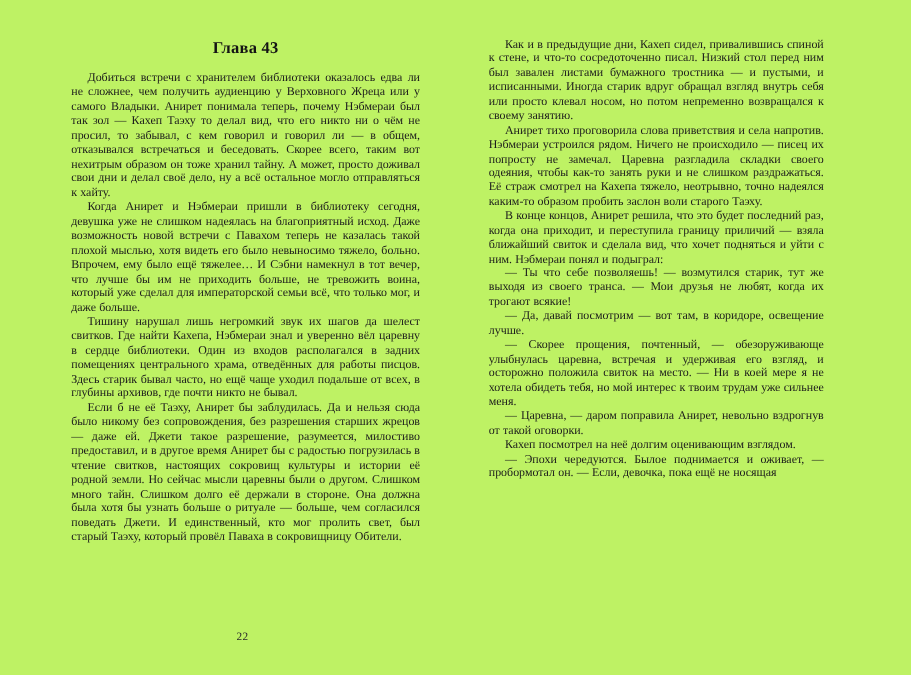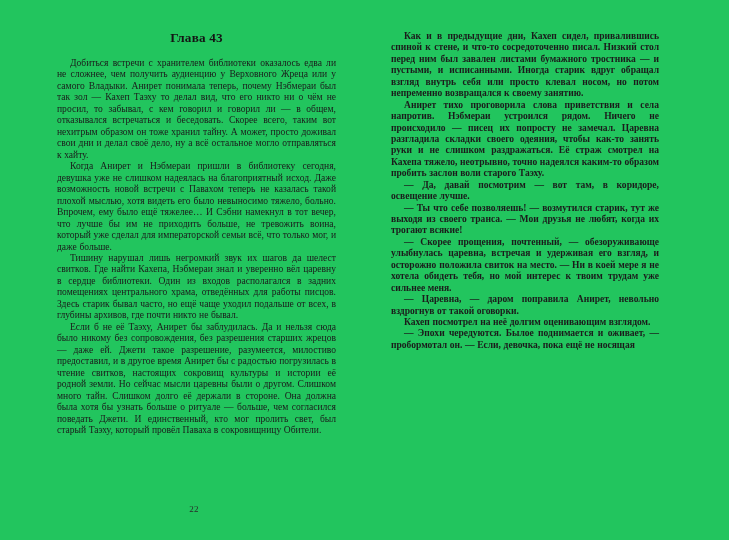--- a/index.html
+++ b/index.html
@@ -19,30 +19,29 @@
     width: 729px;
     height: 540px;
     background: #fdfdfd;
     display: flex;
     box-sizing: border-box;
   }
   .page {
     position: relative;
     box-sizing: border-box;
     height: 540px;
-    background: #22c55e;
+    background: #bef264;
   }
   .page-left {
     width: 364px;
     padding: 30px 28px 0 57px;
   }
   .page-right {
     width: 365px;
     padding: 30px 70px 0 27px;
-    font-weight: bold;
   }
   .chapter-title {
     font-size: 13.2px;
     font-weight: bold;
     text-align: center;
     margin: 0 0 11px 0;
     letter-spacing: 0.2px;
     color: #141414;
     font-family: "Liberation Serif", "DejaVu Serif", serif;
   }
@@ -104,22 +103,23 @@
 
     <div class="folio folio-left">22</div>
   </div>
 
   <div class="gutter"></div>
 
   <div class="page page-right">
     <div class="body-text">
       <p>Как и в предыдущие дни, Кахеп сидел, привалившись спиной к стене, и что-то сосредоточенно писал. Низкий стол перед ним был завален листами бумажного тростника — и пустыми, и исписанными. Иногда старик вдруг обращал взгляд внутрь себя или просто клевал носом, но потом непременно возвращался к своему занятию.</p>
       <p>Анирет тихо проговорила слова приветствия и села напротив. Нэбмераи устроился рядом. Ничего не происходило — писец их попросту не замечал. Царевна разгладила складки своего одеяния, чтобы как-то занять руки и не слишком раздражаться. Её страж смотрел на Кахепа тяжело, неотрывно, точно надеялся каким-то образом пробить заслон воли старого Таэху.</p>
+      <p>В конце концов, Анирет решила, что это будет последний раз, когда она приходит, и переступила границу приличий — взяла ближайший свиток и сделала вид, что хочет подняться и уйти с ним. Нэбмераи понял и подыграл:</p>
+      <p>— Ты что себе позволяешь! — возмутился старик, тут же выходя из своего транса. — Мои друзья не любят, когда их трогают всякие!</p>
       <p>— Да, давай посмотрим — вот там, в коридоре, освещение лучше.</p>
-      <p>— Ты что себе позволяешь! — возмутился старик, тут же выходя из своего транса. — Мои друзья не любят, когда их трогают всякие!</p>
       <p>— Скорее прощения, почтенный, — обезоруживающе улыбнулась царевна, встречая и удерживая его взгляд, и осторожно положила свиток на место. — Ни в коей мере я не хотела обидеть тебя, но мой интерес к твоим трудам уже сильнее меня.</p>
       <p>— Царевна, — даром поправила Анирет, невольно вздрогнув от такой оговорки.</p>
       <p>Кахеп посмотрел на неё долгим оценивающим взглядом.</p>
       <p>— Эпохи чередуются. Былое поднимается и оживает, — пробормотал он. — Если, девочка, пока ещё не носящая</p>
     </div>
 
   </div>
 
 </div>
 

